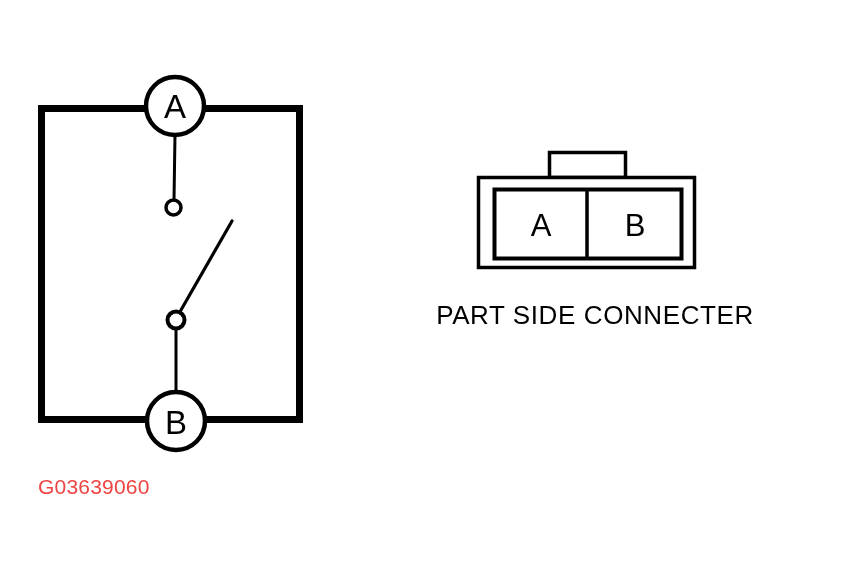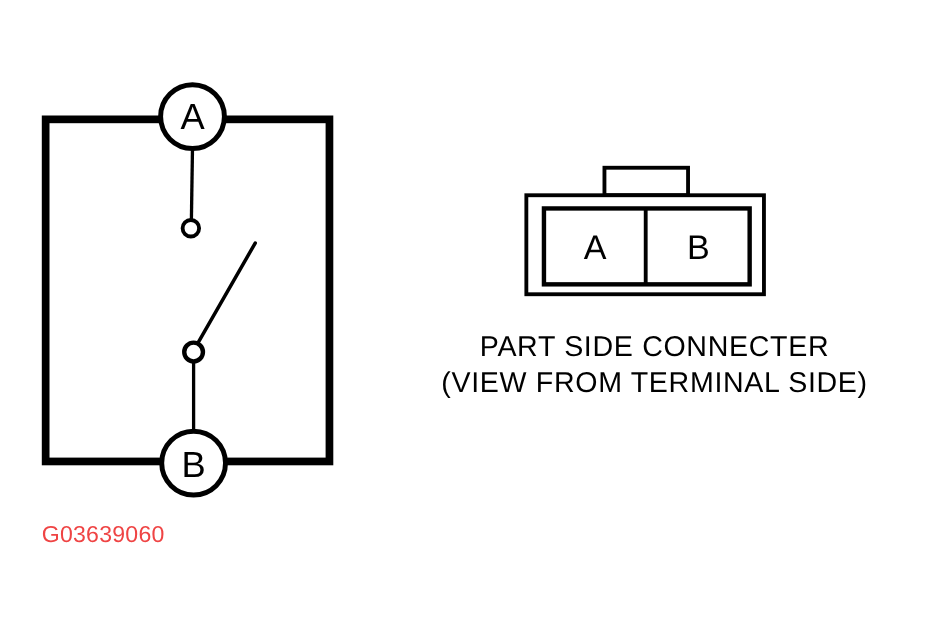--- a/index.html
+++ b/index.html
@@ -119,16 +119,15 @@
 
       <rect x="134.5" y="49.5" width="187" height="69" fill="#ffffff" stroke="#000000" stroke-width="4"></rect>
 
       <line x1="227" y1="49.5" x2="227" y2="118.5" stroke="#000000" stroke-width="3.5"></line>
 
       <text class="glyph" x="181" y="85" font-size="31" text-anchor="middle" dominant-baseline="central">A</text>
       <text class="glyph" x="275" y="85" font-size="31" text-anchor="middle" dominant-baseline="central">B</text>
     </svg>
 
     <div class="conn-label line1">PART SIDE CONNECTER</div>
-    <div class="conn-label line2">(VIEW FROM TERMINAL SIDE)</div>
   </div>
 
 </div>
 
 </body></html>

